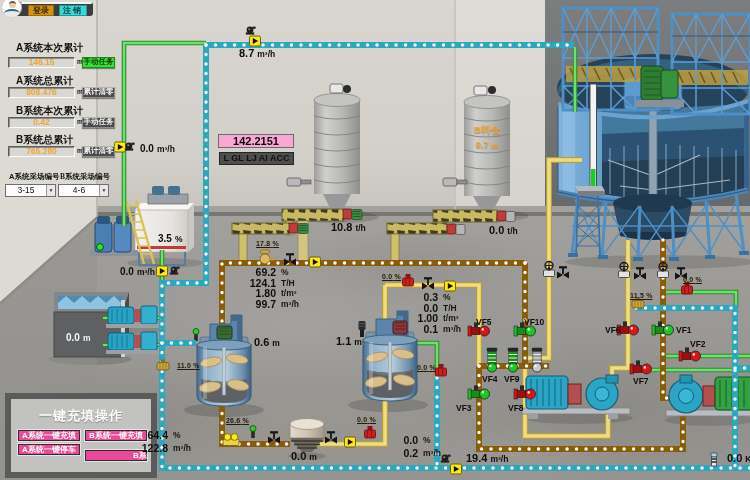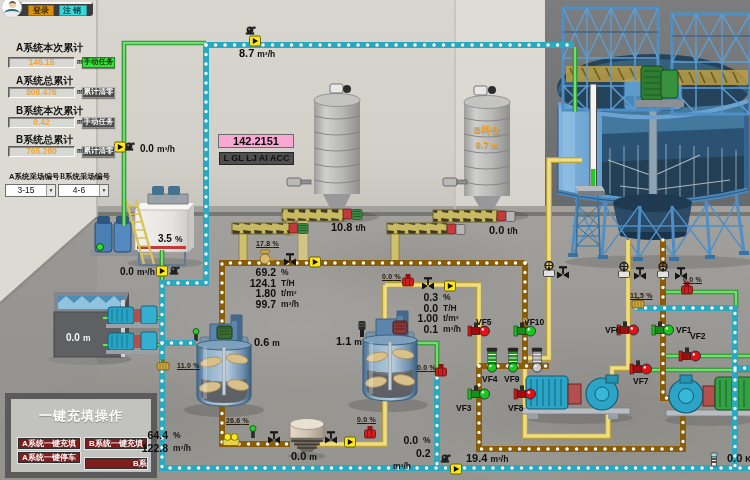--- a/index.html
+++ b/index.html
@@ -53,22 +53,22 @@
   
   .disp{position:absolute;left:218px;top:134px;width:76px;height:14px;background:#f9a8d4;border:1px solid #6b6b6b;
     color:#0a0a0a;font-size:11px;font-weight:bold;text-align:center;line-height:12px;}
   .tag{position:absolute;left:219px;top:152px;width:75px;height:13px;background:#4e4e4e;border:1px solid #262626;
     color:#111;font-size:9px;font-weight:bold;text-align:center;line-height:11px;white-space:nowrap;overflow:hidden;}
   
   .okpanel{position:absolute;left:5px;top:393px;width:152px;height:85px;background:#c2c2c0;
     border:6px solid #5b5b5b;}
   .oktitle{position:absolute;left:0;top:8px;width:100%;text-align:center;font-size:13px;font-weight:bold;
     color:#fdfdfd;text-shadow:0 1px 1px #55555588;letter-spacing:1px;}
-  .okbtn{position:absolute;width:64px;height:13px;background:#7f1d1d;border:1px solid #e4e4e4;padding:0;
-    box-shadow:inset 0 0 0 1px #2e2e2e;color:#fbfbfb;font-size:8px;font-weight:bold;text-align:center;line-height:10px;white-space:nowrap;overflow:hidden;margin-top:8px;}
+  .okbtn{position:absolute;width:64px;height:13px;background:#ec4899;border:1px solid #e4e4e4;padding:0;
+    box-shadow:inset 0 0 0 1px #2e2e2e;color:#fbfbfb;font-size:8px;font-weight:bold;text-align:center;line-height:10px;white-space:nowrap;overflow:hidden;}
   
   .flow{position:absolute;white-space:nowrap;color:#0e0e0e;font-size:11px;font-weight:bold;}
   .flow .u{font-size:8.5px;margin-left:3px;font-weight:bold;}
   .flow.sm{font-size:10px;}
   .pct{position:absolute;white-space:nowrap;color:#241a06;font-size:7px;font-weight:bold;
     text-decoration:underline;letter-spacing:.2px;}
   .vfl{position:absolute;white-space:nowrap;color:#0d0d0d;font-size:8.5px;font-weight:bold;}
   .silolbl{position:absolute;width:60px;text-align:center;color:var(--c-value-orange,#efa636);
     font-size:9.5px;font-weight:bold;text-shadow:0 1px 1px rgba(60,50,20,.35);line-height:15px;}
   .blk{position:absolute;white-space:nowrap;}
@@ -802,21 +802,21 @@
     <div class="row" style="line-height:13px;">
         <span class="v">122.8</span>
         <span class="u">m³/h</span>
       </div>
   </div>
   <div class="blk" style="left:388px;top:434px;">
     <div class="row" style="line-height:13px;">
         <span class="v">0.0</span>
         <span class="u">%</span>
       </div>
-    <div class="row" style="line-height:13px;flex-direction:column;">
+    <div class="row" style="line-height:13px;">
         <span class="v">0.2</span>
         <span class="u">m³/h</span>
       </div>
   </div>
 
   <div class="pct" style="left:256px;top:240px;">
     <span>17.8</span> <span>%</span>
   </div>
   <div class="pct" style="left:177px;top:362px;">
     <span>11.0</span> <span>%</span>
@@ -834,21 +834,21 @@
     <span>0.0</span> <span>%</span>
   </div>
   <div class="pct" style="left:683px;top:276px;">
     <span>0.0</span> <span>%</span>
   </div>
   <div class="pct" style="left:630px;top:292px;">
     <span>11.5</span> <span>%</span>
   </div>
 
   <div class="vfl" style="left:676px;top:325px;">VF1</div>
-  <div class="vfl" style="left:690px;top:331px;">VF2</div>
+  <div class="vfl" style="left:690px;top:339px;">VF2</div>
   <div class="vfl" style="left:456px;top:403px;">VF3</div>
   <div class="vfl" style="left:482px;top:374px;">VF4</div>
   <div class="vfl" style="left:476px;top:317px;">VF5</div>
   <div class="vfl" style="left:605px;top:325px;">VF6</div>
   <div class="vfl" style="left:633px;top:376px;">VF7</div>
   <div class="vfl" style="left:508px;top:403px;">VF8</div>
   <div class="vfl" style="left:504px;top:374px;">VF9</div>
   <div class="vfl" style="left:524px;top:317px;">VF10</div>
 </div>
 

